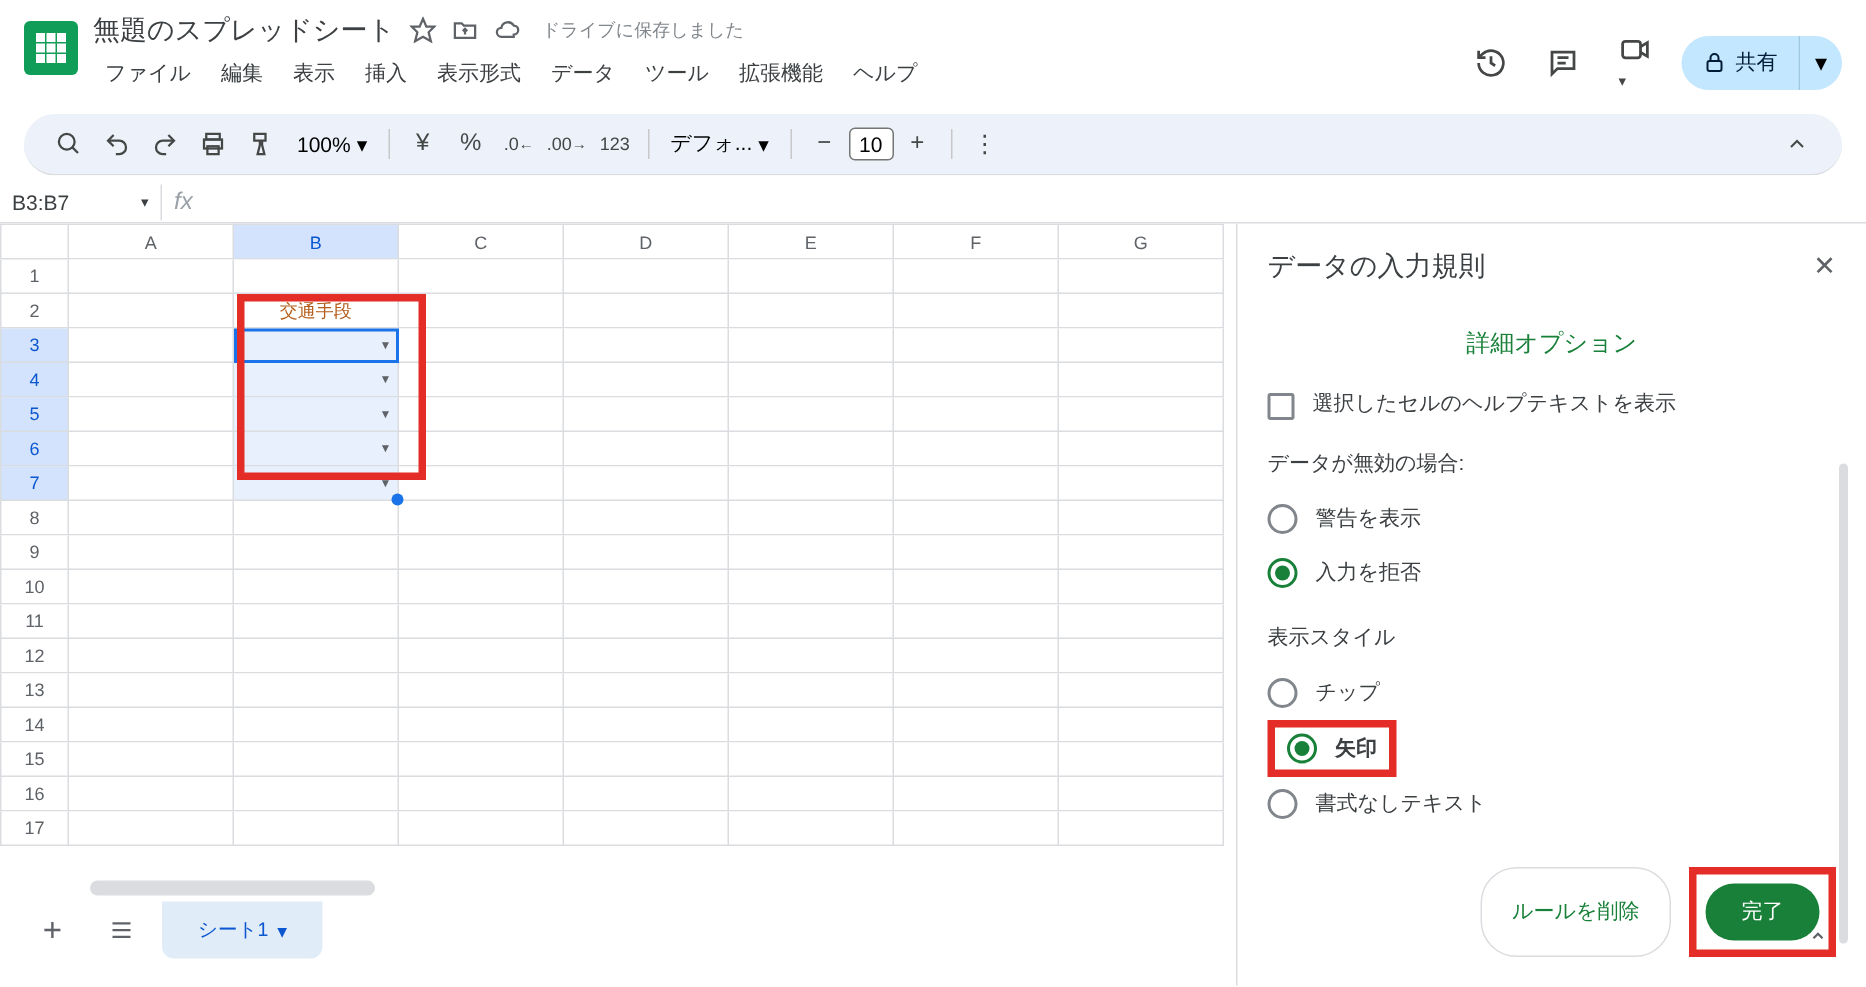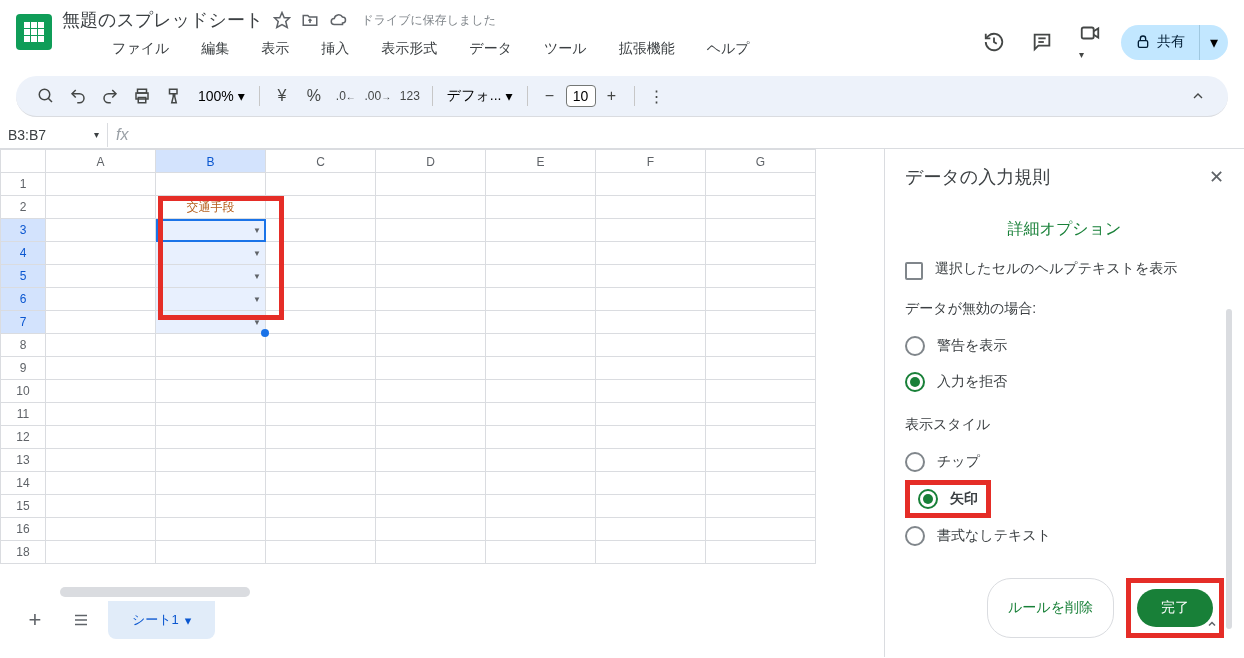--- a/index.html
+++ b/index.html
@@ -6,21 +6,21 @@
 body { background: #fff; width: 1244px; height: 658px; overflow: hidden; position: relative; }
 .header { display: flex; align-items: flex-start; padding: 8px 16px 0 16px; }
 .logo { width: 36px; height: 36px; background: #0f9d58; border-radius: 4px; display: flex; align-items: center; justify-content: center; margin-right: 10px; margin-top: 6px; }
 .logo-grid { display: grid; grid-template-columns: repeat(3,1fr); grid-template-rows: repeat(3,1fr); width: 20px; height: 20px; gap: 1px; }
 .logo-grid div { background: #fff; }
 .title-block { flex: 1; }
 .title-row { display: flex; align-items: center; gap: 10px; }
 .doc-title { font-size: 18px; color: #3c4043; }
 .header-icon { color: #5f6368; cursor: pointer; }
 .saved-text { font-size: 12px; color: #80868b; margin-left: 4px; }
-.menu-row { display: flex; gap: 16px; margin-top: 4px; margin-left: 42px; }
+.menu-row { display: flex; gap: 4px; margin-top: 4px; }
 .menu-item { font-size: 14px; color: #3c4043; padding: 4px 8px; cursor: pointer; }
 .header-actions { display: flex; align-items: center; gap: 14px; margin-top: 8px; }
 .action-icon { color: #444746; cursor: pointer; padding: 6px; }
 .share-btn { background: #c2e7ff; border-radius: 24px 0 0 24px; padding: 8px 14px; display: flex; align-items: center; gap: 6px; font-size: 14px; color: #001d35; cursor: pointer; border-right: 1px solid #a0c8e0; }
 .share-dd { background: #c2e7ff; border-radius: 0 24px 24px 0; padding: 8px 10px; cursor: pointer; }
 .toolbar { display: flex; align-items: center; padding: 6px 16px; gap: 4px; border-bottom: 1px solid #dadce0; background: #edf2fa; border-radius: 24px; margin: 8px 16px 0 16px; }
 .tool-icon { width: 28px; height: 28px; display: flex; align-items: center; justify-content: center; cursor: pointer; color: #444746; border-radius: 4px; }
 .tool-sep { width: 1px; height: 20px; background: #c7c7c7; margin: 0 4px; }
 .zoom-box { display: flex; align-items: center; gap: 4px; padding: 2px 6px; cursor: pointer; font-size: 14px; }
 .font-box { display: flex; align-items: center; gap: 4px; padding: 2px 6px; cursor: pointer; font-size: 14px; min-width: 70px; }
@@ -39,21 +39,21 @@
 .row { display: flex; }
 .row-h { width: 46px; height: 23px; border: 1px solid #dadce0; border-top: none; text-align: center; font-size: 12px; color: #5f6368; line-height: 22px; background: #fff; }
 .row-h.sel { background: #d3e3fd; color: #0b57d0; }
 .cell { width: 110px; height: 23px; border: 1px solid #dadce0; border-left: none; border-top: none; background: #fff; font-size: 12px; position: relative; }
 .cell.sel { background: #e8f0fe; }
 .cell.header-cell { text-align: center; color: #b45d1a; line-height: 22px; }
 .cell.active { outline: 2px solid #1a73e8; outline-offset: -2px; z-index: 2; }
 .dd-arrow { position: absolute; right: 4px; top: 50%; transform: translateY(-50%); font-size: 8px; color: #5f6368; }
 .red-box1 { position: absolute; border: 5px solid #e52d27; pointer-events: none; z-index: 10; }
 .sel-handle { position: absolute; right: -4px; bottom: -4px; width: 8px; height: 8px; background: #1a73e8; border-radius: 50%; z-index: 3; }
-.sidepanel { width: 360px; border-left: 1px solid #dadce0; padding: 16px 0; position: relative; overflow-y: auto; }
+.sidepanel { width: 420px; border-left: 1px solid #dadce0; padding: 16px 0; position: relative; overflow-y: auto; }
 .panel-title { font-size: 18px; color: #3c4043; padding: 0 20px 16px 20px; display: flex; justify-content: space-between; align-items: center; }
 .close-x { cursor: pointer; color: #5f6368; font-size: 18px; }
 .adv-link { color: #188038; font-weight: 500; text-align: center; padding: 14px 0 20px 0; cursor: pointer; }
 .panel-body { padding: 0 20px; }
 .checkbox-row { display: flex; align-items: flex-start; gap: 12px; margin-bottom: 20px; }
 .checkbox { width: 18px; height: 18px; border: 2px solid #80868b; border-radius: 2px; margin-top: 2px; cursor: pointer; }
 .check-label { font-size: 14px; color: #3c4043; flex: 1; }
 .section-label { font-size: 14px; color: #3c4043; margin: 16px 0 10px 0; }
 .radio-row { display: flex; align-items: center; gap: 12px; padding: 8px 0; cursor: pointer; }
 .radio { width: 20px; height: 20px; border: 2px solid #80868b; border-radius: 50%; display: flex; align-items: center; justify-content: center; }
@@ -402,21 +402,21 @@
           <div class="row-h">16</div>
           <div class="cell"></div>
           <div class="cell"></div>
           <div class="cell"></div>
           <div class="cell"></div>
           <div class="cell"></div>
           <div class="cell"></div>
           <div class="cell"></div>
         </div>
         <div class="row">
-          <div class="row-h">18</div>
+          <div class="row-h">17</div>
           <div class="cell"></div>
           <div class="cell"></div>
           <div class="cell"></div>
           <div class="cell"></div>
           <div class="cell"></div>
           <div class="cell"></div>
           <div class="cell"></div>
         </div>
       </div>
     <div class="red-box1" style="left:158px; top:47px; width:126px; height:124px;"></div>

